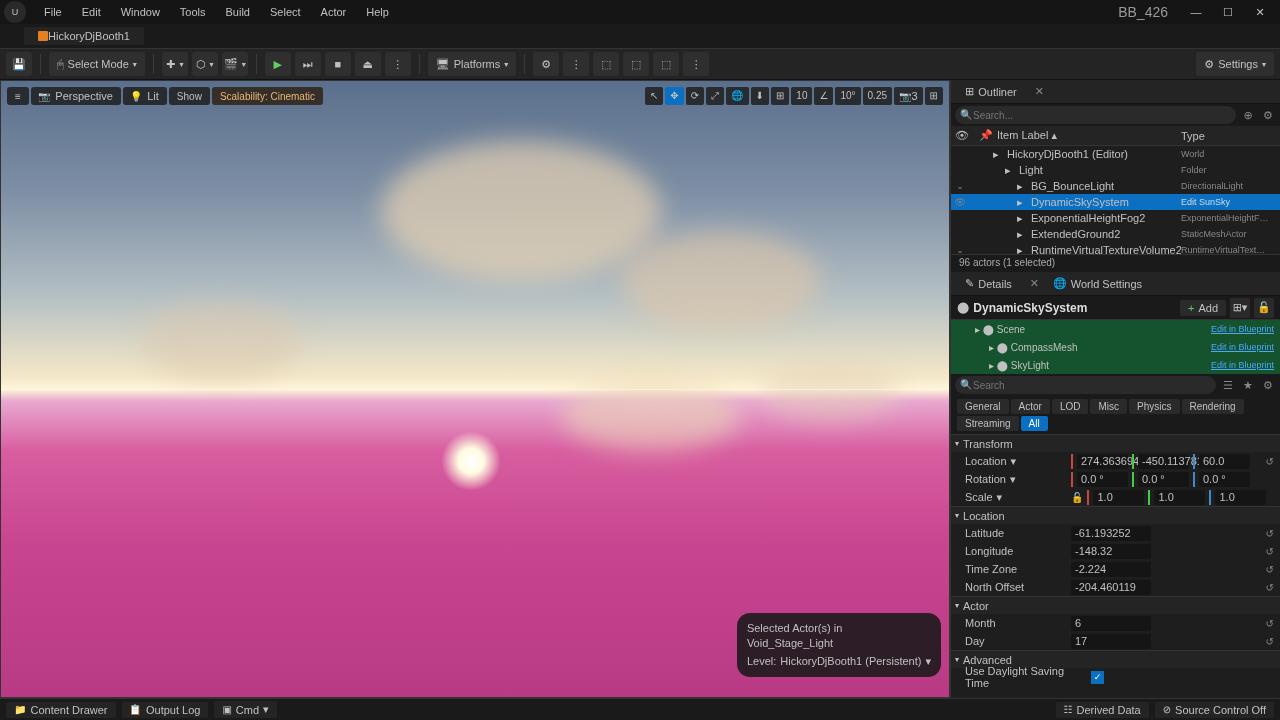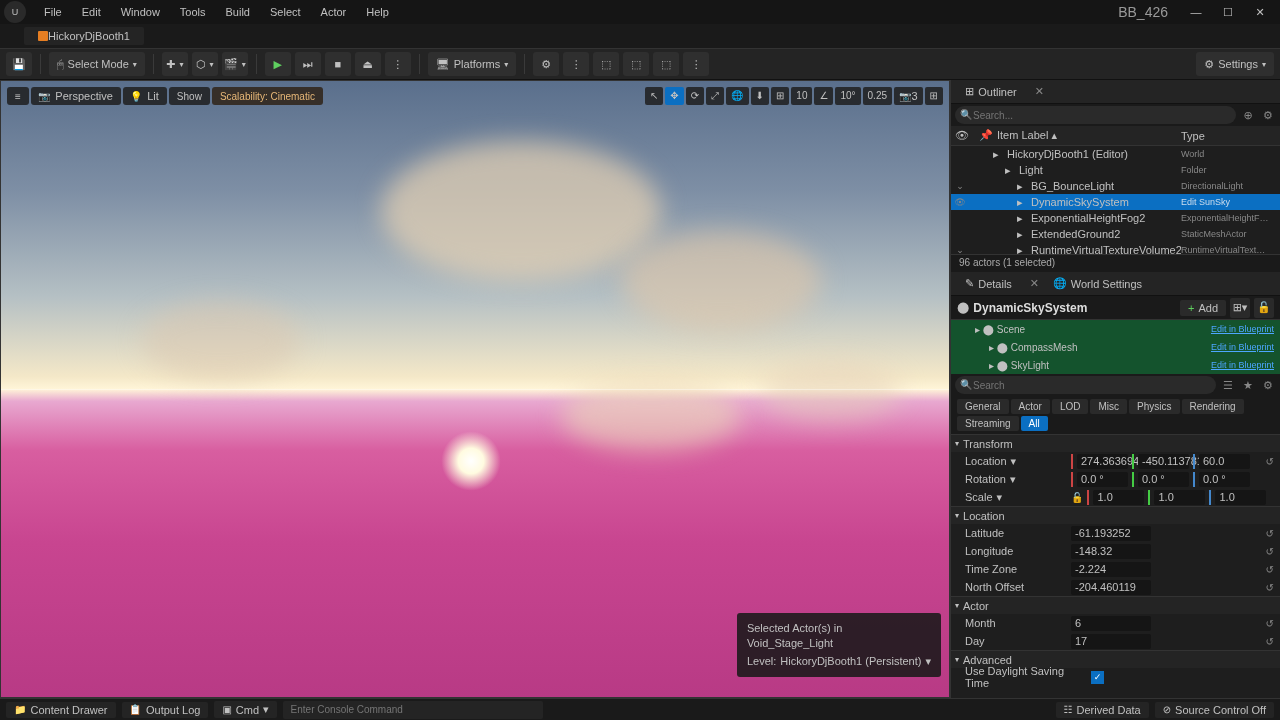--- a/index.html
+++ b/index.html
@@ -28,21 +28,21 @@
 .c4{width:180px;height:70px;left:560px;top:300px;background:rgba(235,215,185,0.6)}
 .c5{width:140px;height:60px;left:760px;top:280px;background:rgba(230,210,185,0.5)}
 .sun{position:absolute;width:60px;height:60px;left:440px;top:350px;background:radial-gradient(circle,#fff 0%,#fffbe0 30%,transparent 70%);border-radius:50%}
 .horizon{position:absolute;left:0;right:0;top:50%;height:1px;background:rgba(255,255,255,0.4)}
 .vp-top{position:absolute;top:6px;left:6px;display:flex;gap:2px}
 .vp-top .pill{background:rgba(30,30,30,0.85);padding:3px 8px;border-radius:3px;display:flex;align-items:center;gap:4px;cursor:pointer;font-size:10px}
 .vp-top .pill.accent{background:rgba(50,40,30,0.9);color:#e8b878}
 .vp-tr{position:absolute;top:6px;right:6px;display:flex;gap:2px}
 .vp-tr .ib{background:rgba(30,30,30,0.85);padding:3px 5px;border-radius:2px;cursor:pointer;font-size:10px;min-width:18px;text-align:center}
 .vp-tr .ib.sel{background:#0b6fc2}
-.overlay{position:absolute;right:8px;bottom:20px;background:rgba(25,25,25,0.88);padding:8px 10px;border-radius:3px;font-size:10px;line-height:1.4}
+.overlay{position:absolute;right:8px;bottom:20px;background:rgba(25,25,25,0.88);padding:8px 10px;border-radius:13px;font-size:10px;line-height:1.4}
 .overlay .lvl{display:flex;align-items:center;gap:4px;margin-top:2px}
 .rpanel{width:330px;background:#1e1e1e;display:flex;flex-direction:column;border-left:1px solid #333;min-height:0}
 .panel-tab{height:24px;display:flex;align-items:center;padding:0 6px;gap:6px;background:#242424;border-bottom:1px solid #111}
 .panel-tab .ptab{padding:3px 8px;display:flex;align-items:center;gap:4px}
 .panel-tab .close{cursor:pointer;color:#888;margin-left:4px}
 .search-row{height:22px;display:flex;align-items:center;padding:0 4px;gap:4px;background:#1a1a1a}
 .search-row input{flex:1;background:#2a2a2a;border:none;height:18px;padding:0 18px 0 6px;color:#999;border-radius:9px;font-size:10px;outline:none}
 .search-row .srch-wrap{position:relative;flex:1;display:flex}
 .search-row .srch-wrap .mag{position:absolute;left:5px;top:3px;font-size:10px;color:#888}
 .search-row .srch-wrap input{padding-left:18px}
@@ -408,17 +408,16 @@
       </div>
 
     </div>
   </div>
 </div>
 
 <div class="bottombar">
   <div class="bbtn">📁 <span>Content Drawer</span></div>
   <div class="bbtn">📋 <span>Output Log</span></div>
   <div class="bbtn">▣ <span>Cmd</span> <span class="chev">▾</span></div>
-  <input placeholder="Enter Console Command" style="">
   <div class="spacer"></div>
   <div class="bbtn">☷ <span>Derived Data</span></div>
   <div class="bbtn">⊘ <span>Source Control Off</span></div>
 </div>
 
 </body></html>

